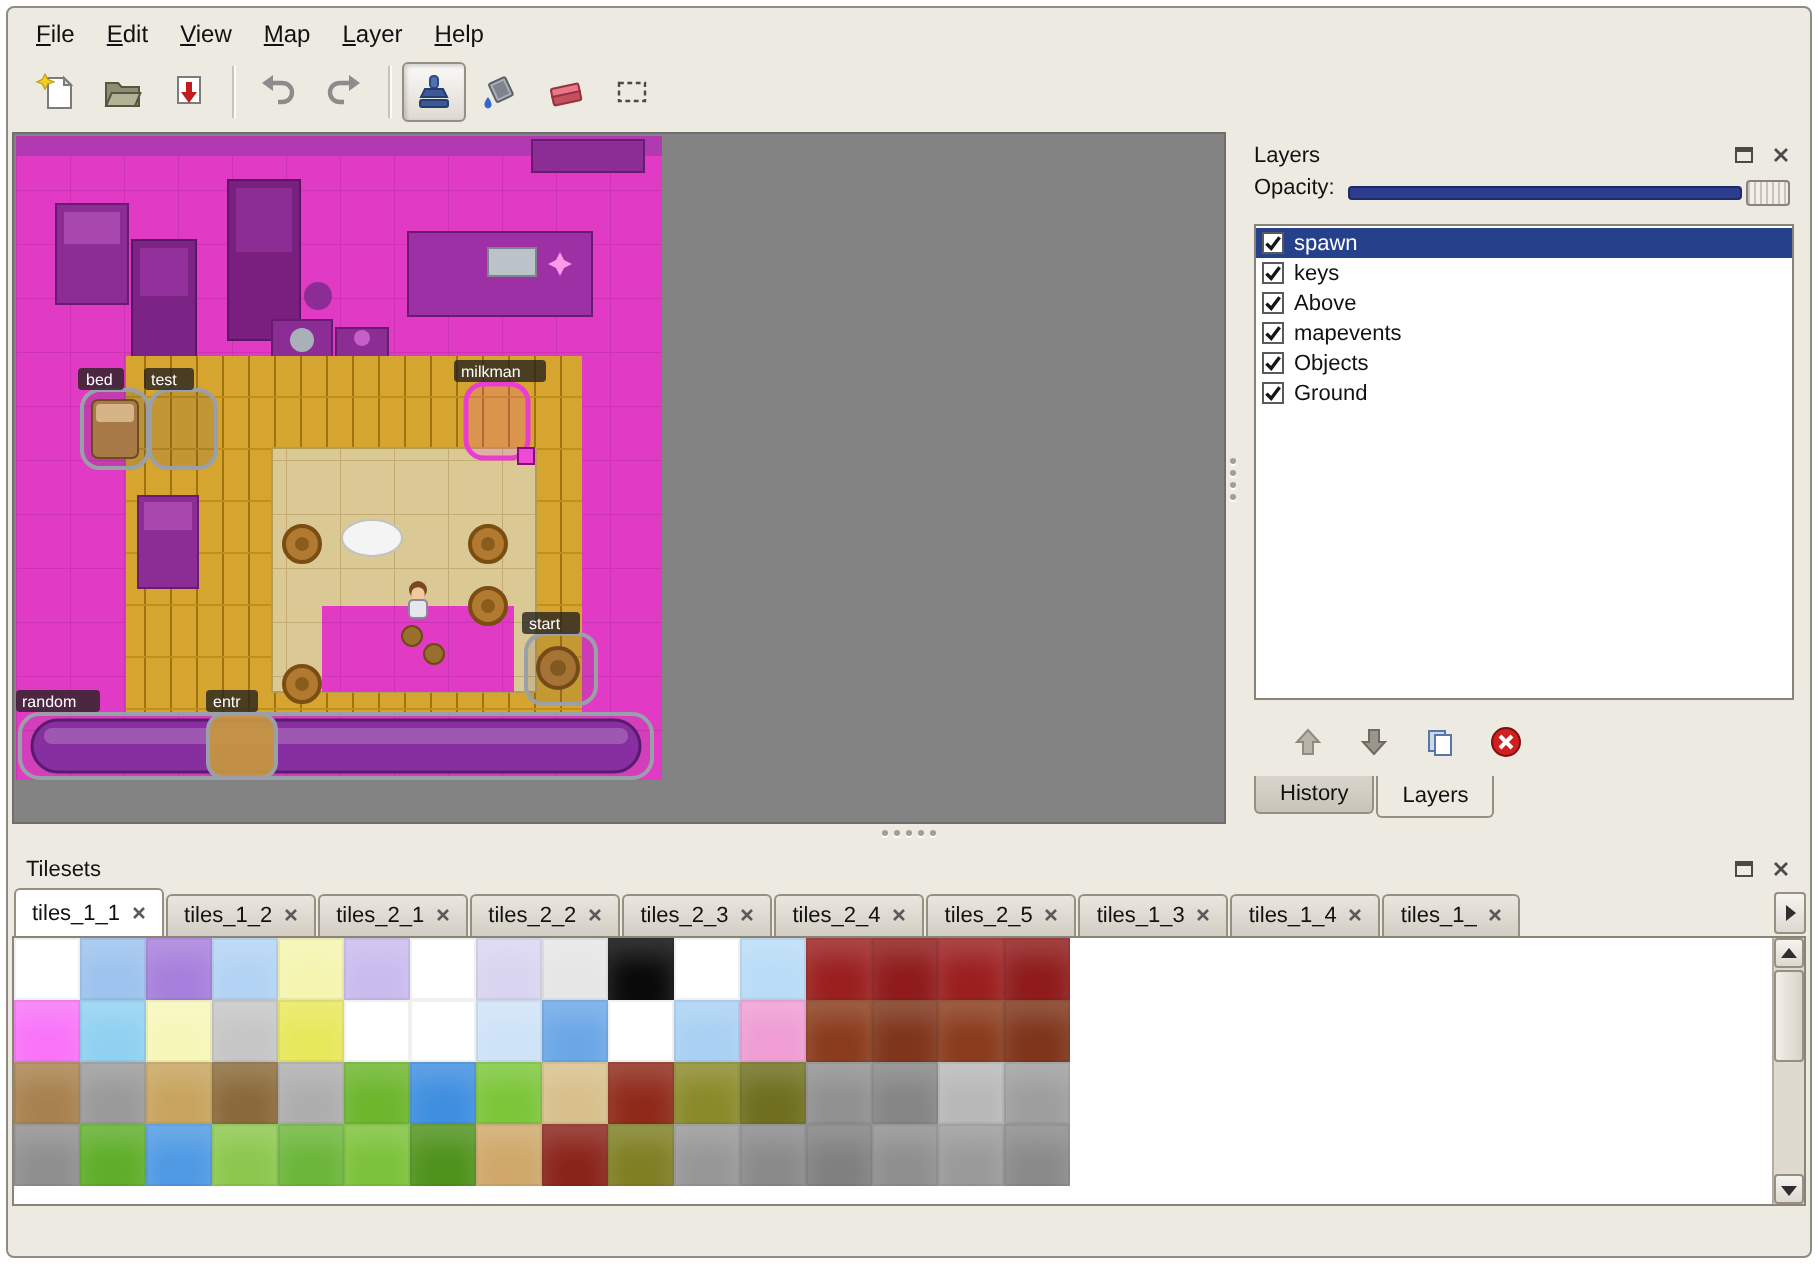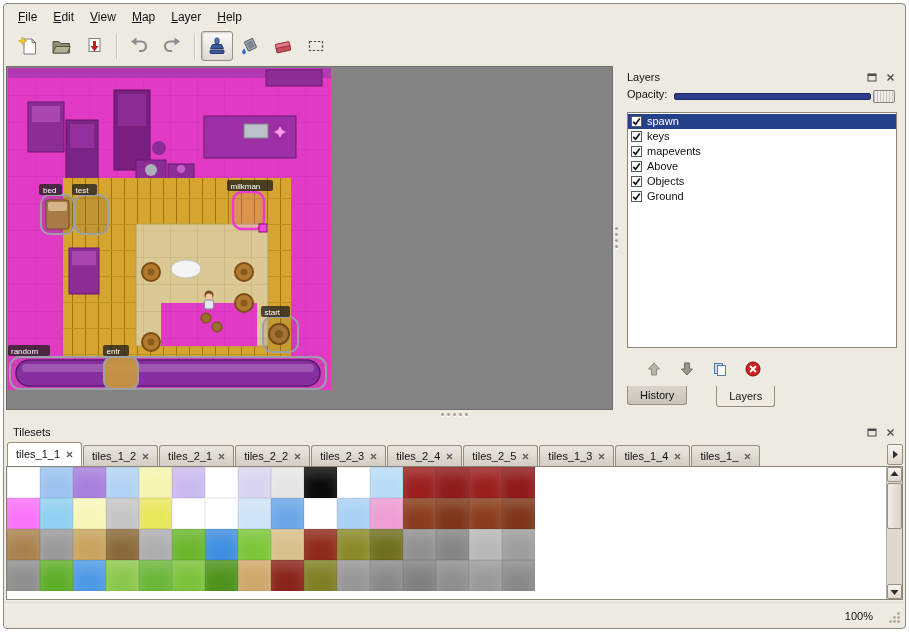--- a/index.html
+++ b/index.html
@@ -42,21 +42,21 @@
   .slider-handle { position:absolute; right:0; top:2px; width:22px; height:13px; border:1px solid #8a8478; border-radius:2px;
                    background:repeating-linear-gradient(90deg,#c9c4ba 0 1px,#f2efe9 1px 3px); }
   .layer-list { flex:1; margin:2px 6px 4px 7px; background:#fff; border:1px solid #8a8478; font-size:11px;
                 overflow:hidden; padding-top:1px; }
   .layer-row { height:15px; display:flex; align-items:center; gap:5px; padding:4px 3px; color:#111; }
   .layer-row.selected { background:#26418c; color:#fff; }
   .checkbox { width:11px; height:11px; min-width:11px; background:#fff; border:1px solid #5a5a5a;
               display:flex; align-items:center; justify-content:center; }
   .layer-toolbar { height:34px; display:flex; align-items:center; gap:9px; padding:0 0 0 22px; }
   .lt-btn { width:24px; height:24px; display:flex; align-items:center; justify-content:center; }
-  .bottom-tabs { height:24px; display:flex; align-items:flex-start; padding-left:7px;gap:28px; }
+  .bottom-tabs { height:24px; display:flex; align-items:flex-start; padding-left:7px; }
   .btab { height:19px; display:flex; align-items:center; padding:0 12px; font-size:11px; color:#111;
           background:linear-gradient(#d9d5cc,#c9c4b9); border:1px solid #968f82; border-top:none;
           border-radius:0 0 3px 3px; margin-right:1px; }
   .btab.active { background:#edeae2; height:21px; }
 
   
   .tilesets-dock { height:180px; margin:2px 2px; }
   .ts-tabrow { height:25px; display:flex; align-items:flex-end; position:relative; padding:0 17px 0 1px; }
   .ts-tabs-inner { display:flex; align-items:flex-end; overflow:hidden; flex:1; height:25px; }
   .ts-tab { height:21px; display:flex; align-items:center; gap:6px; padding:0 8px; font-size:11px; color:#111;
@@ -337,29 +337,29 @@
               </svg>
             </span>
             <span>keys</span>
           </div>
           <div class="layer-row">
             <span class="checkbox">
               <svg width="9" height="9" viewBox="0 0 9 9">
                 <path d="M1.2 4.8L3.6 7.2 7.8 1.6" fill="none" stroke="#151515" stroke-width="1.7"></path>
               </svg>
             </span>
-            <span>mapevents</span>
+            <span>Above</span>
           </div>
           <div class="layer-row">
             <span class="checkbox">
               <svg width="9" height="9" viewBox="0 0 9 9">
                 <path d="M1.2 4.8L3.6 7.2 7.8 1.6" fill="none" stroke="#151515" stroke-width="1.7"></path>
               </svg>
             </span>
-            <span>Above</span>
+            <span>mapevents</span>
           </div>
           <div class="layer-row">
             <span class="checkbox">
               <svg width="9" height="9" viewBox="0 0 9 9">
                 <path d="M1.2 4.8L3.6 7.2 7.8 1.6" fill="none" stroke="#151515" stroke-width="1.7"></path>
               </svg>
             </span>
             <span>Objects</span>
           </div>
           <div class="layer-row">
@@ -570,27 +570,14 @@
         <div class="sb-thumb"></div>
         <div class="sb-btn sb-down">
           <svg width="9" height="8" viewBox="0 0 9 8">
               <path d="M0.5 2L4.5 7L8.5 2z" fill="#2e2e2e"></path>
             </svg>
         </div>
       </div>
     </div>
   </div>
 
-  <div class="statusbar">
-    <span>100%</span>
-    <svg class="resize-grip" width="13" height="13" viewBox="0 0 13 13">
-      <g fill="#a39d91">
-        <circle cx="10.5" cy="2.5" r="1.3"></circle>
-          <circle cx="10.5" cy="6.5" r="1.3"></circle>
-          <circle cx="10.5" cy="10.5" r="1.3"></circle>
-        <circle cx="6.5" cy="6.5" r="1.3"></circle>
-          <circle cx="6.5" cy="10.5" r="1.3"></circle>
-        <circle cx="2.5" cy="10.5" r="1.3"></circle>
-      </g>
-    </svg>
-  </div>
 
 </div>
 
 </body></html>

